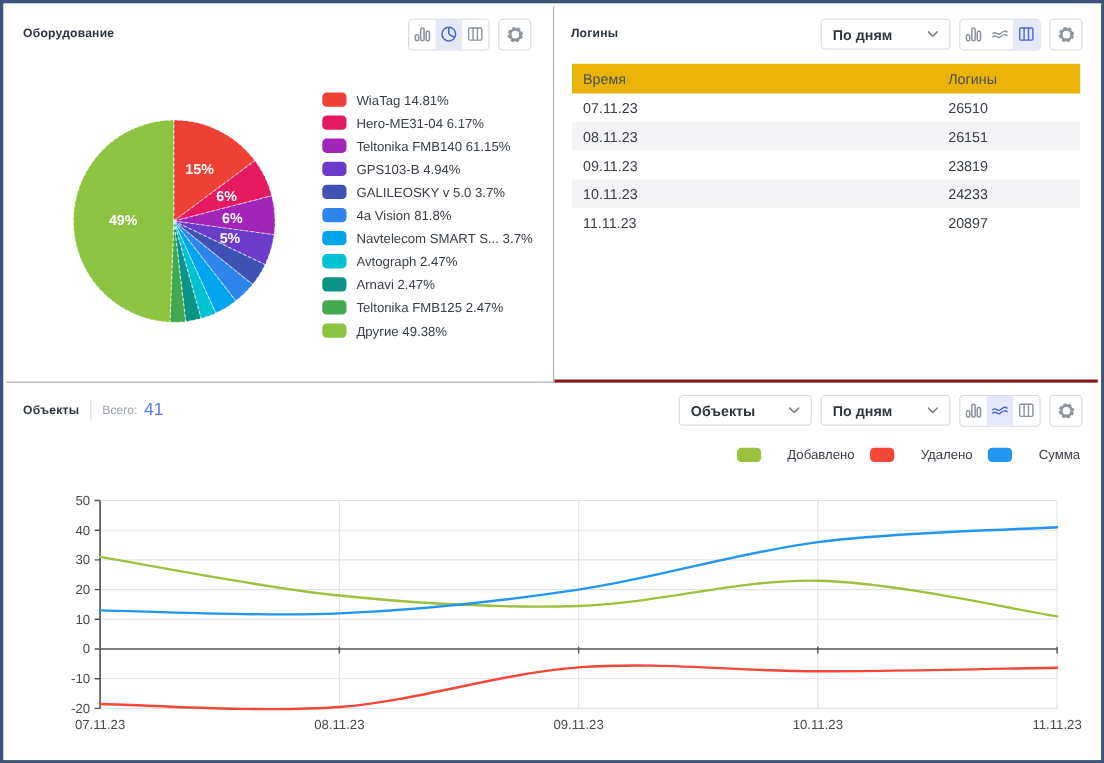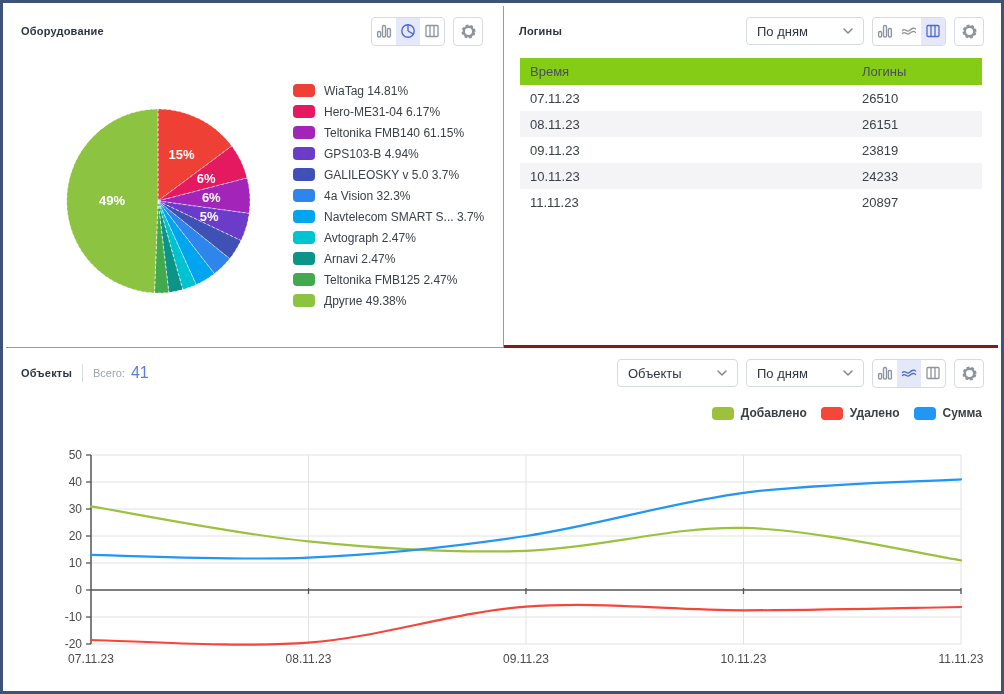--- a/index.html
+++ b/index.html
@@ -8,48 +8,48 @@
     font-family:"Liberation Sans","DejaVu Sans",sans-serif;
     background:#fff;
   }
   .frame{position:absolute;inset:0;border:3px solid #3d5377;box-sizing:border-box;background:#fff;}
   .panel{position:absolute;box-sizing:border-box;background:#fff;}
   .panel-equipment{left:3px;top:3px;width:498px;height:342px;border-right:1px solid #9a9aa0;border-bottom:1px solid #9a9aa0;}
   .panel-logins{left:501px;top:3px;right:3px;height:342px;border-bottom:3px solid #7f1d1d;}
   .panel-objects{left:3px;top:345px;right:3px;bottom:3px;}
   .phead{display:flex;align-items:center;justify-content:space-between;padding:10px 14px 0 15px;height:30px;}
   .ptitle{font-size:11px;font-weight:700;color:#2b3440;letter-spacing:.2px;}
-  .controls{display:flex;align-items:center;gap:8px;}
+  .controls{display:flex;align-items:center;gap:8px;font-weight:bold;}
   .icon-group{display:flex;align-items:center;border:1px solid #d6dae1;border-radius:4px;height:27px;background:#fff;overflow:hidden;}
   .seg{width:24px;height:27px;display:flex;align-items:center;justify-content:center;color:#8d949e;cursor:pointer;}
   .seg.selected{background:#e4e8f9;color:#5069cf;}
   .gear-btn{width:30px;height:29px;border:1px solid #d6dae1;border-radius:4px;background:#fff;display:flex;align-items:center;justify-content:center;color:#8d949e;cursor:pointer;padding:0;}
   .dropdown{display:flex;align-items:center;justify-content:space-between;height:28px;border:1px solid #d6dae1;border-radius:4px;padding:0 10px;box-sizing:border-box;font-size:13px;color:#2f3640;background:#fff;cursor:pointer;}
   .dropdown .chev{color:#7b828c;display:flex;}
   .dd-period{width:118px;}
   .dd-entity{width:121px;}
   
   .pie-svg{position:absolute;left:0;top:0;width:498px;height:342px;}
   .pie-legend{position:absolute;left:287px;top:74px;font-size:12px;color:#3a4048;}
   .pl-row{display:flex;align-items:center;height:21px;gap:9px;cursor:pointer;text-align:right;}
   .sw{width:22px;height:13px;border-radius:4px;flex:0 0 auto;}
   
   .ltable{margin:12px 16px 0 16px;font-size:13px;color:#3a4048;}
-  .lhead{display:flex;background:#84cc16;height:27px;align-items:center;color:#49505a;}
+  .lhead{display:flex;background:#eab308;height:27px;align-items:center;color:#49505a;}
   .lrow{display:flex;height:26px;align-items:center;}
   .lrow:nth-child(even){background:#f4f4f6;}
   .c-time{flex:1;padding-left:10px;}
   .c-val{width:120px;}
   
   .obj-title-wrap{display:flex;align-items:center;gap:10px;}
   .vsep{width:1px;height:18px;background:#d7dade;}
   .total-label{font-size:11px;color:#9aa3ae;}
   .total-value{font-size:16px;color:#5b7be0;margin-left:-4px;}
   .chart-legend{position:absolute;top:58px;right:16px;display:flex;gap:14px;align-items:center;font-size:12px;color:#3a4048;}
-  .cl-item{display:flex;align-items:flex-end;gap:7px;cursor:pointer;font-weight:bold;}
+  .cl-item{display:flex;align-items:flex-end;gap:24px;cursor:pointer;}
   .line-svg{position:absolute;left:0;top:90px;width:998px;height:245px;}
 </style>
 </head>
 <body>
 
 <div class="frame">
 
   <section class="panel panel-equipment">
     <header class="phead">
       <h2 class="ptitle" style="margin:0">Оборудование</h2>
@@ -126,21 +126,21 @@
         <div class="pl-row">
           <span class="sw" style="background:#6b3cc9"></span>
           <span>GPS103-B 4.94%</span>
         </div>
         <div class="pl-row">
           <span class="sw" style="background:#3f51b5"></span>
           <span>GALILEOSKY v 5.0 3.7%</span>
         </div>
         <div class="pl-row">
           <span class="sw" style="background:#2e86ed"></span>
-          <span>4a Vision 32.3%</span>
+          <span>4a Vision 81.8%</span>
         </div>
         <div class="pl-row">
           <span class="sw" style="background:#00a4ef"></span>
           <span>Navtelecom SMART S... 3.7%</span>
         </div>
         <div class="pl-row">
           <span class="sw" style="background:#00c2d1"></span>
           <span>Avtograph 2.47%</span>
         </div>
         <div class="pl-row">

